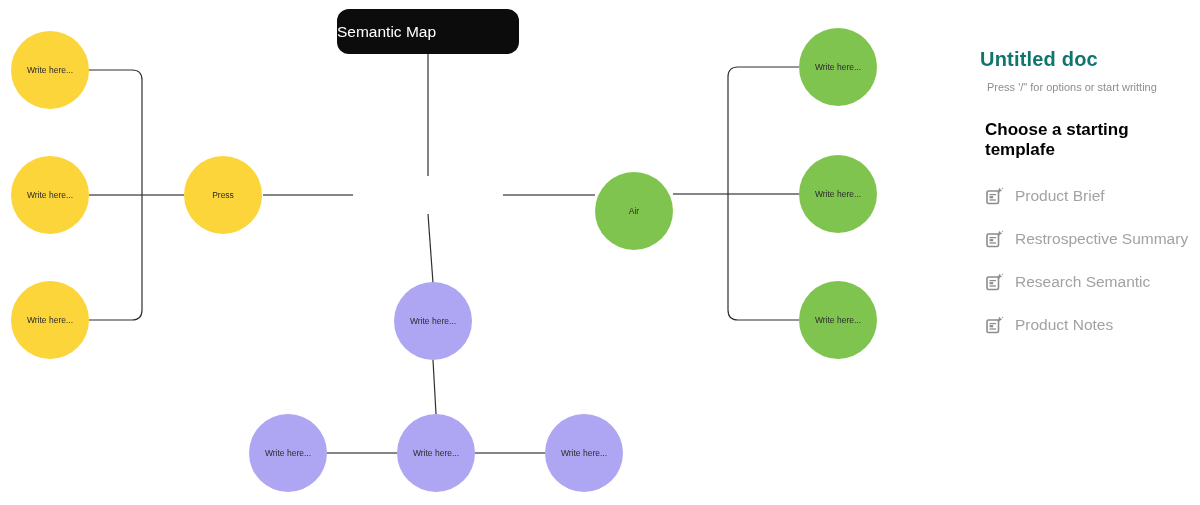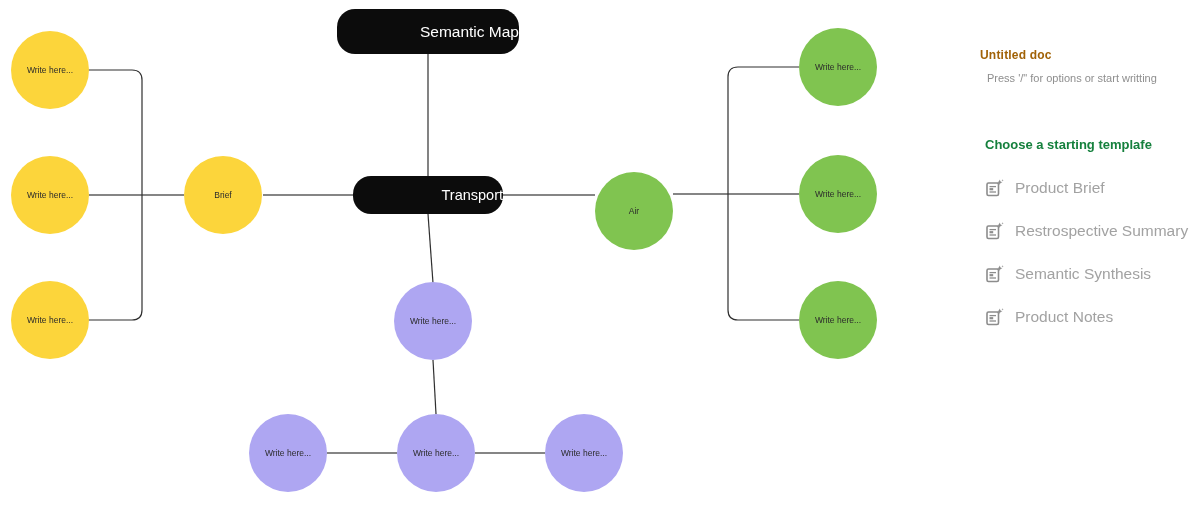--- a/index.html
+++ b/index.html
@@ -5,37 +5,37 @@
   * { margin:0; padding:0; box-sizing:border-box; }
   html,body { width:1200px; height:505px; background:#ffffff; overflow:hidden;
               font-family:"Liberation Sans", sans-serif; }
   .app { position:relative; width:1200px; height:505px; background:#fff; }
 
   
   .edges { position:absolute; left:0; top:0; width:1200px; height:505px; }
   .edges path.thin  { stroke:#2f2f2f; stroke-width:1.2; fill:none; }
   .edges path.mid   { stroke:#5c5c5c; stroke-width:1.6; fill:none; }
 
-  .pill { position:absolute; background:#0c0c0c; color:#fff; border-radius:18px;
-          display:flex; align-items:center; justify-content:flex-end; z-index:2; }
+  .pill { position:absolute; background:#0c0c0c; color:#fff; border-radius:12px;
+          display:flex; align-items:center; justify-content:flex-start; z-index:2; }
   .pill.root { left:337px; top:9px;  width:182px; height:45px; font-size:15.5px; }
   .pill.hub  { left:353px; top:176px; width:150px; height:38px; font-size:14.5px; }
 
   .circle { position:absolute; width:78px; height:78px; border-radius:50%;
             display:flex; align-items:center; justify-content:center;
             text-align:left; font-size:8.5px; color:#2b2b2b; z-index:2; }
   .yellow { background:#FCD53B; }
   .green  { background:#80C450; }
   .purple { background:#AEA6F2; }
 
   
   .doc-panel { position:absolute; left:980px; top:48px; width:215px; }
-  .doc-title { font-size:12px; font-weight:700; color:#a16207; letter-spacing:.2px; }
+  .doc-title { font-size:20px; font-weight:700; color:#0f766e; letter-spacing:.2px; }
   .doc-hint  { margin-top:10px; margin-left:7px; font-size:11px; color:#8e8e8e; }
-  .tpl-heading { margin-top:53px; margin-left:5px; font-size:13px; font-weight:700; color:#15803d; }
+  .tpl-heading { margin-top:27px; margin-left:5px; font-size:17px; font-weight:700; color:#000000; }
   .tpl-list { margin-top:22px; margin-left:5px; }
   .tpl-row  { display:flex; align-items:center; height:28px; margin-bottom:15px; cursor:pointer; }
   .tpl-icon { width:19px; height:19px; margin-right:11px; flex:0 0 auto; }
   .tpl-icon svg { display:block; }
   .tpl-label { font-size:15.5px; color:#a2a2a2; white-space:nowrap; }
 </style>
 </head>
 <body>
 
 <div class="app">
@@ -50,35 +50,32 @@
     <path class="thin" d="M799 67 H738 Q728 67 728 77 V310 Q728 320 738 320 H799"></path>
     <path class="thin" d="M428 214 L433 283"></path>
     <path class="thin" d="M433 360 L436 414"></path>
     <path class="mid" d="M327 453 L397 453"></path>
     <path class="mid" d="M475 453 L545 453"></path>
   </svg>
 
   <div class="pill root">
     <span>Semantic Map</span>
   </div>
-  <div class="pill hub">
-    <span>Transport</span>
-  </div>
 
   <div class="circle yellow" style="left:11px;top:31px">
     <span>Write here...</span>
   </div>
   <div class="circle yellow" style="left:11px;top:156px">
     <span>Write here...</span>
   </div>
   <div class="circle yellow" style="left:11px;top:281px">
     <span>Write here...</span>
   </div>
   <div class="circle yellow" style="left:184px;top:156px">
-    <span>Brief</span>
+    <span>Press</span>
   </div>
 
   <div class="circle green" style="left:595px;top:172px">
     <span>Air</span>
   </div>
   <div class="circle green" style="left:799px;top:28px">
     <span>Write here...</span>
   </div>
   <div class="circle green" style="left:799px;top:155px">
     <span>Write here...</span>
@@ -139,21 +136,21 @@
         <span class="tpl-icon">
           <svg width="19" height="19" viewBox="0 0 19 19">
             <rect x="2" y="4" width="11.5" height="12.5" rx="1.5" fill="none" stroke="#8c8c8c" stroke-width="1.6"></rect>
             <line x1="4.5" y1="7.6" x2="11" y2="7.6" stroke="#8c8c8c" stroke-width="1.3"></line>
             <line x1="4.5" y1="10.2" x2="8.2" y2="10.2" stroke="#8c8c8c" stroke-width="2.2"></line>
             <line x1="4.5" y1="13" x2="11" y2="13" stroke="#8c8c8c" stroke-width="1.3"></line>
             <path d="M14.7 0.6 L15.5 2.5 L17.4 3.3 L15.5 4.1 L14.7 6 L13.9 4.1 L12 3.3 L13.9 2.5 Z" fill="#8c8c8c"></path>
             <path d="M17.6 0.2 L17.9 1 L18.7 1.3 L17.9 1.6 L17.6 2.4 L17.3 1.6 L16.5 1.3 L17.3 1 Z" fill="#8c8c8c"></path>
           </svg>
         </span>
-        <span class="tpl-label">Semantic Synthesis</span>
+        <span class="tpl-label">Research Semantic</span>
       </div>
 
       <div class="tpl-row">
         <span class="tpl-icon">
           <svg width="19" height="19" viewBox="0 0 19 19">
             <rect x="2" y="4" width="11.5" height="12.5" rx="1.5" fill="none" stroke="#8c8c8c" stroke-width="1.6"></rect>
             <line x1="4.5" y1="7.6" x2="11" y2="7.6" stroke="#8c8c8c" stroke-width="1.3"></line>
             <line x1="4.5" y1="10.2" x2="8.2" y2="10.2" stroke="#8c8c8c" stroke-width="2.2"></line>
             <line x1="4.5" y1="13" x2="11" y2="13" stroke="#8c8c8c" stroke-width="1.3"></line>
             <path d="M14.7 0.6 L15.5 2.5 L17.4 3.3 L15.5 4.1 L14.7 6 L13.9 4.1 L12 3.3 L13.9 2.5 Z" fill="#8c8c8c"></path>

